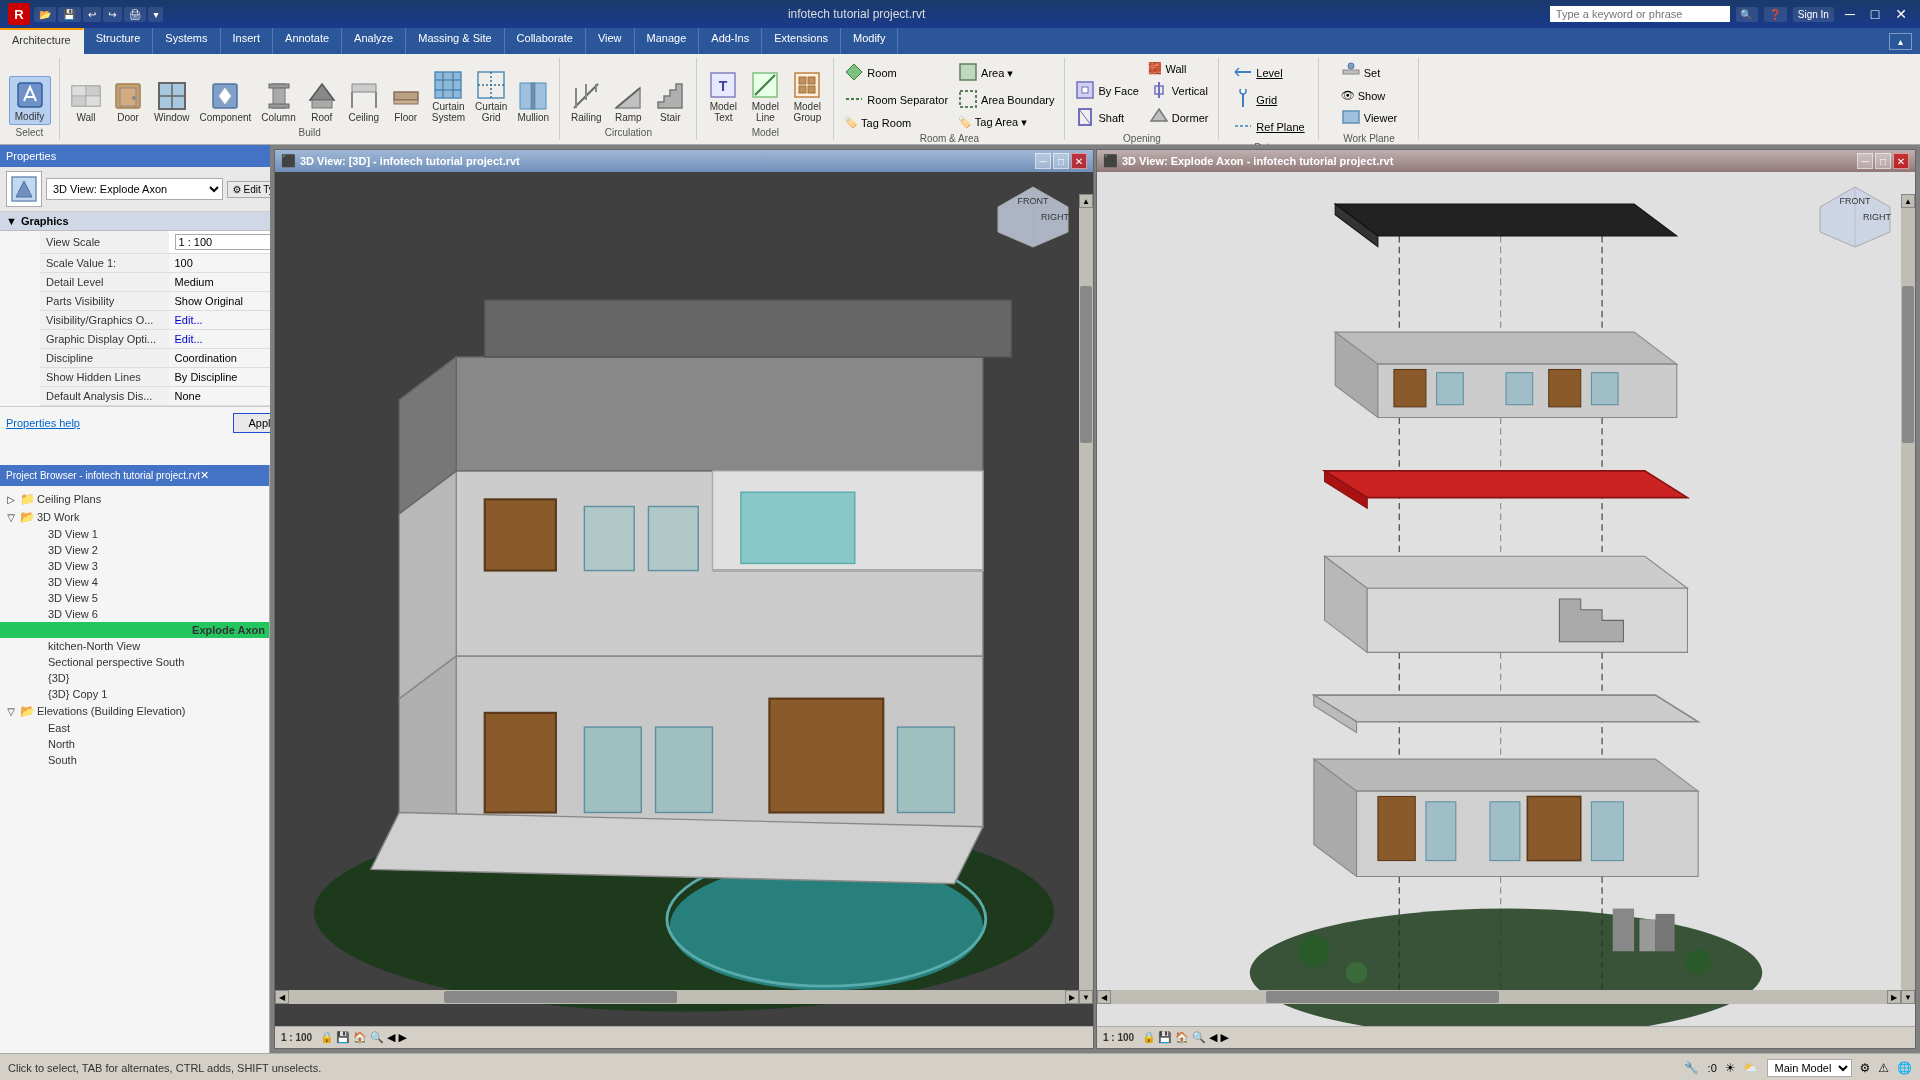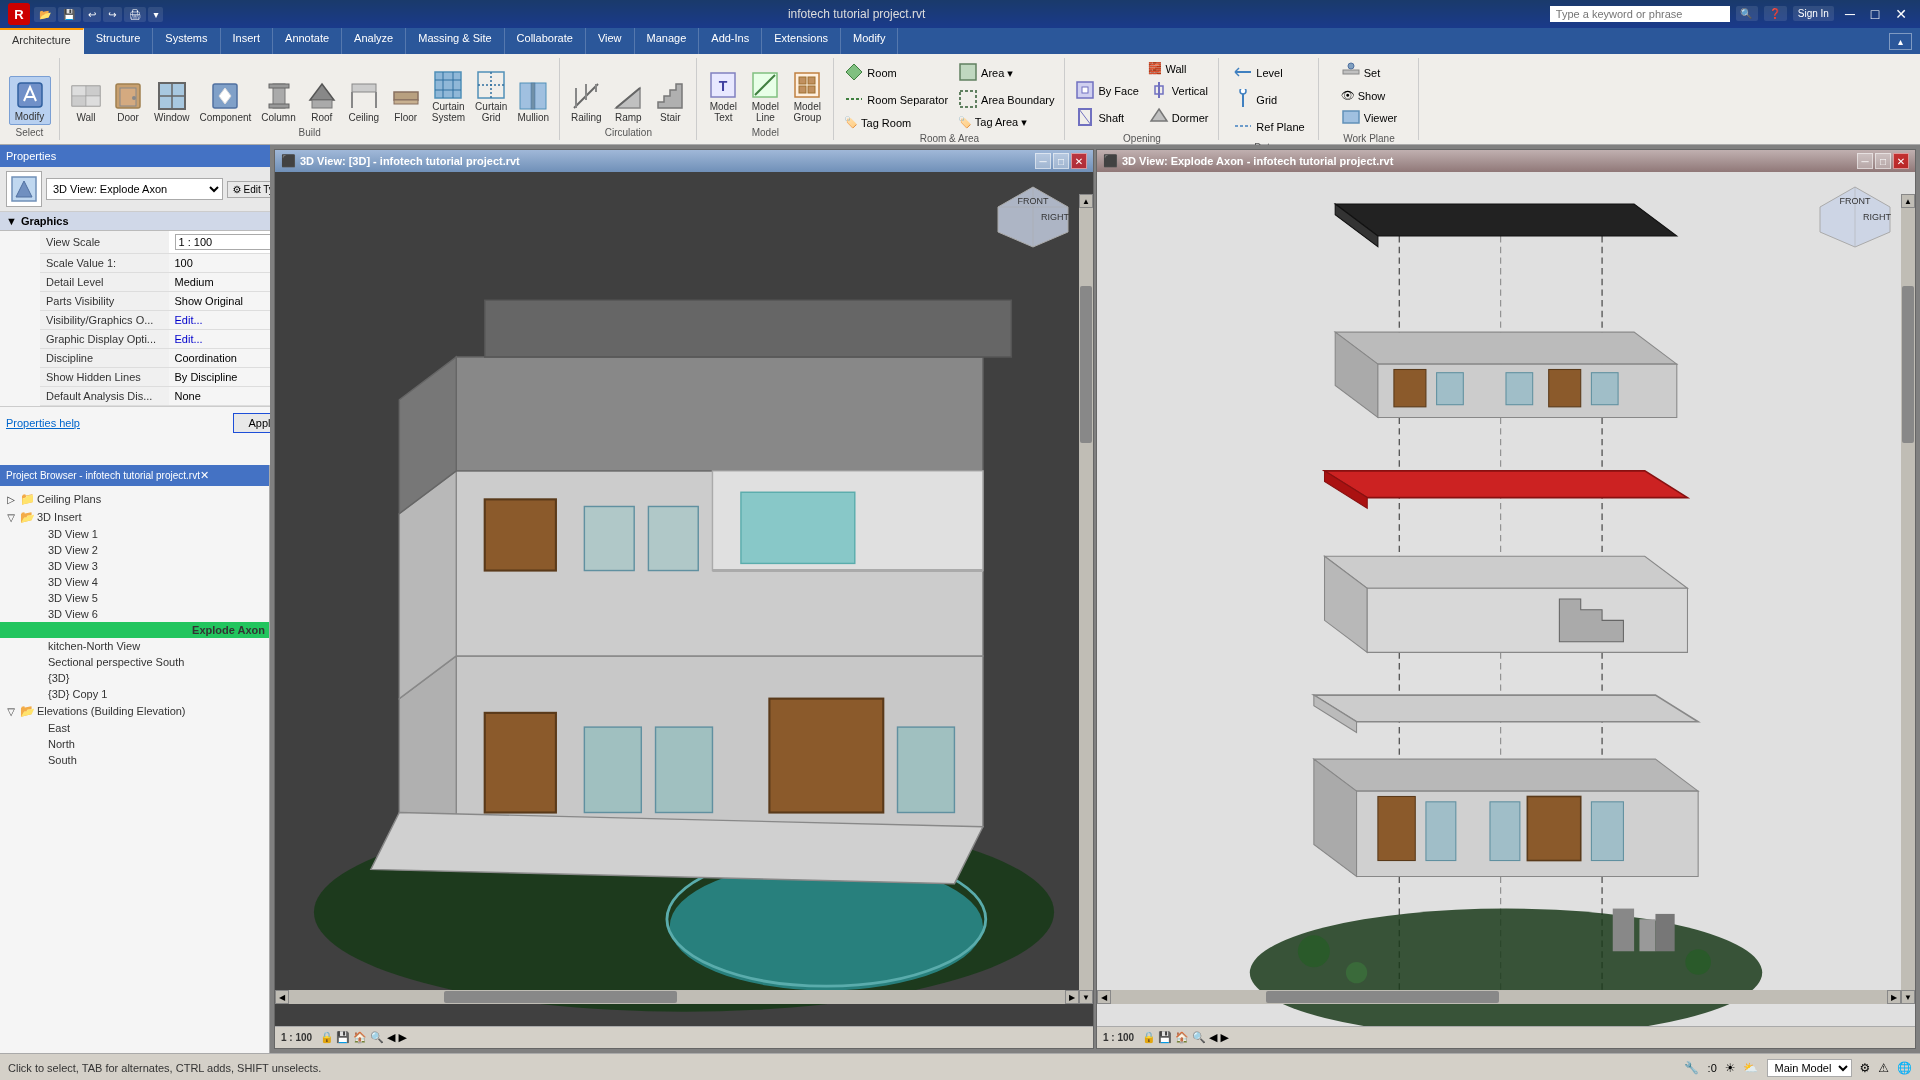--- a/index.html
+++ b/index.html
@@ -13,21 +13,21 @@
       align-items: center;
       justify-content: space-between;
       padding: 0 8px;
       color: white;
     }
     #title-bar .left { display: flex; align-items: center; gap: 4px; }
     #title-bar .logo { width: 22px; height: 22px; background: #c00; border-radius: 3px; display: flex; align-items: center; justify-content: center; font-weight: bold; font-size: 13px; color: white; }
     #title-bar .quick-tools { display: flex; gap: 2px; }
     #title-bar .qt-btn { background: rgba(255,255,255,0.1); border: none; color: white; padding: 2px 5px; cursor: pointer; font-size: 10px; border-radius: 2px; }
     #title-bar .center { color: #ddd; font-size: 12px; }
-    #title-bar .right { display: flex; align-items: flex-start; gap: 6px; }
+    #title-bar .right { display: flex; align-items: center; gap: 6px; }
     #title-bar .search-box { background: white; border: none; padding: 2px 6px; width: 180px; font-size: 11px; color: #888; }
     #title-bar .win-btn { background: none; border: none; color: white; font-size: 14px; cursor: pointer; padding: 0 5px; }
 
     
     #ribbon { background: #f0eeea; border-bottom: 1px solid #aaa; }
     #ribbon-tabs { display: flex; background: #2b579a; height: 26px; }
     .ribbon-tab { padding: 4px 12px; color: white; font-size: 11px; cursor: pointer; border-right: 1px solid rgba(255,255,255,0.2); }
     .ribbon-tab.active { background: #f0eeea; color: #333; border-top: 2px solid #f90; }
     #ribbon-content { display: flex; height: 90px; background: #f0eeea; padding: 4px 0; align-items: stretch; }
     .ribbon-group { display: flex; flex-direction: column; align-items: center; border-right: 1px solid #ccc; padding: 2px 6px; min-width: 60px; }
@@ -522,21 +522,21 @@
                   <polygon points="10,2 18,14 2,14" fill="#c0c0c0" stroke="#777" stroke-width="1.5"></polygon>
                 </svg>
             </div>
             <div class="lbl">Dormer</div>
           </div>
         </div>
       </div>
       <div class="ribbon-group-label">Opening</div>
     </div>
 
-    <div class="ribbon-group" style="min-width:100px;">
+    <div class="ribbon-group" style="min-width:100px;text-decoration:underline;">
       <div class="ribbon-group-items">
         <div class="ribbon-col">
           <div class="ribbon-btn-sm">
             <div class="icon-sm">
               <svg width="20" height="20" viewBox="0 0 20 20">
                   <line x1="2" y1="10" x2="18" y2="10" stroke="#4080c0" stroke-width="2"></line>
                   <line x1="2" y1="10" x2="6" y2="6" stroke="#4080c0" stroke-width="1.5"></line>
                   <line x1="2" y1="10" x2="6" y2="14" stroke="#4080c0" stroke-width="1.5"></line>
                 </svg>
             </div>
@@ -683,21 +683,21 @@
 
         <div class="tree-item">
           <span class="tree-expand">▷</span>
           <span class="tree-icon">📁</span>
           <span class="tree-label">Ceiling Plans</span>
         </div>
 
         <div class="tree-item">
           <span class="tree-expand">▽</span>
           <span class="tree-icon">📂</span>
-          <span class="tree-label">3D Insert</span>
+          <span class="tree-label">3D Work</span>
         </div>
         <div class="tree-item tree-indent-2">
           <span class="tree-expand" style="width:14px;"></span>
           <span class="tree-label">3D View 1</span>
         </div>
         <div class="tree-item tree-indent-2">
           <span class="tree-expand" style="width:14px;"></span>
           <span class="tree-label">3D View 2</span>
         </div>
         <div class="tree-item tree-indent-2">

